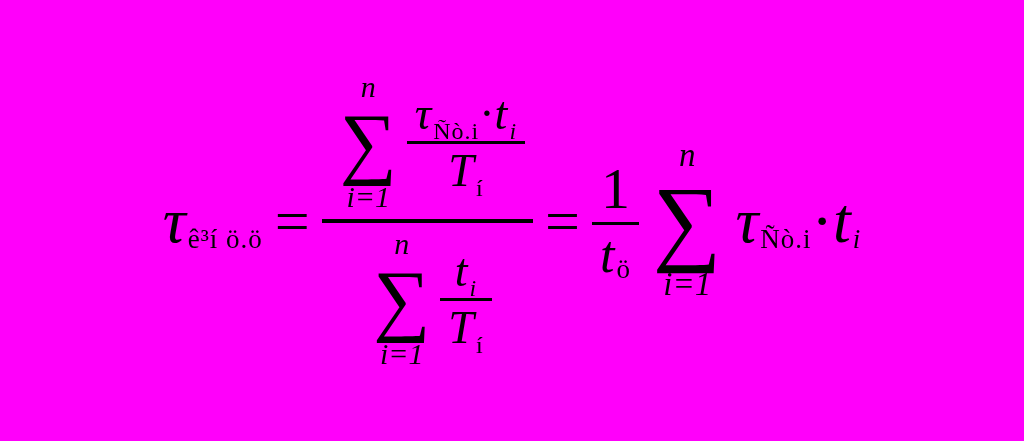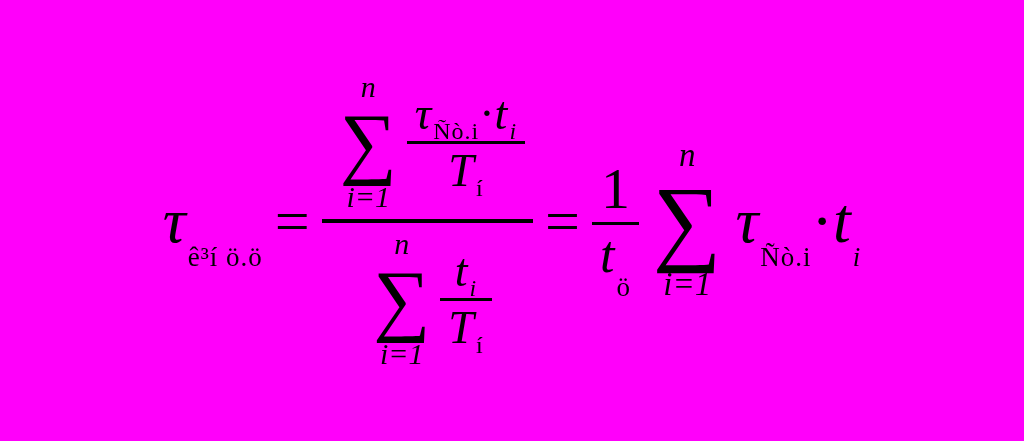--- a/index.html
+++ b/index.html
@@ -29,21 +29,21 @@
     align-items: baseline;
   }
   .v64 { font-size: 64px; line-height: 1; }
   .v46 { font-size: 46px; line-height: 1; }
   .v52 { font-size: 52px; line-height: 1; }
   .v58 { font-size: 58px; line-height: 1; }
   .sub {
     font-size: 27px;
     line-height: 1;
     position: relative;
-    top: 24px;
+    top: 6px;
     letter-spacing: 1px;
     margin-left: 2px;
   }
   .s24 {
     font-size: 24px;
     top: 10px;
   }
   .eq {
     font-size: 62px;
     line-height: 1;

